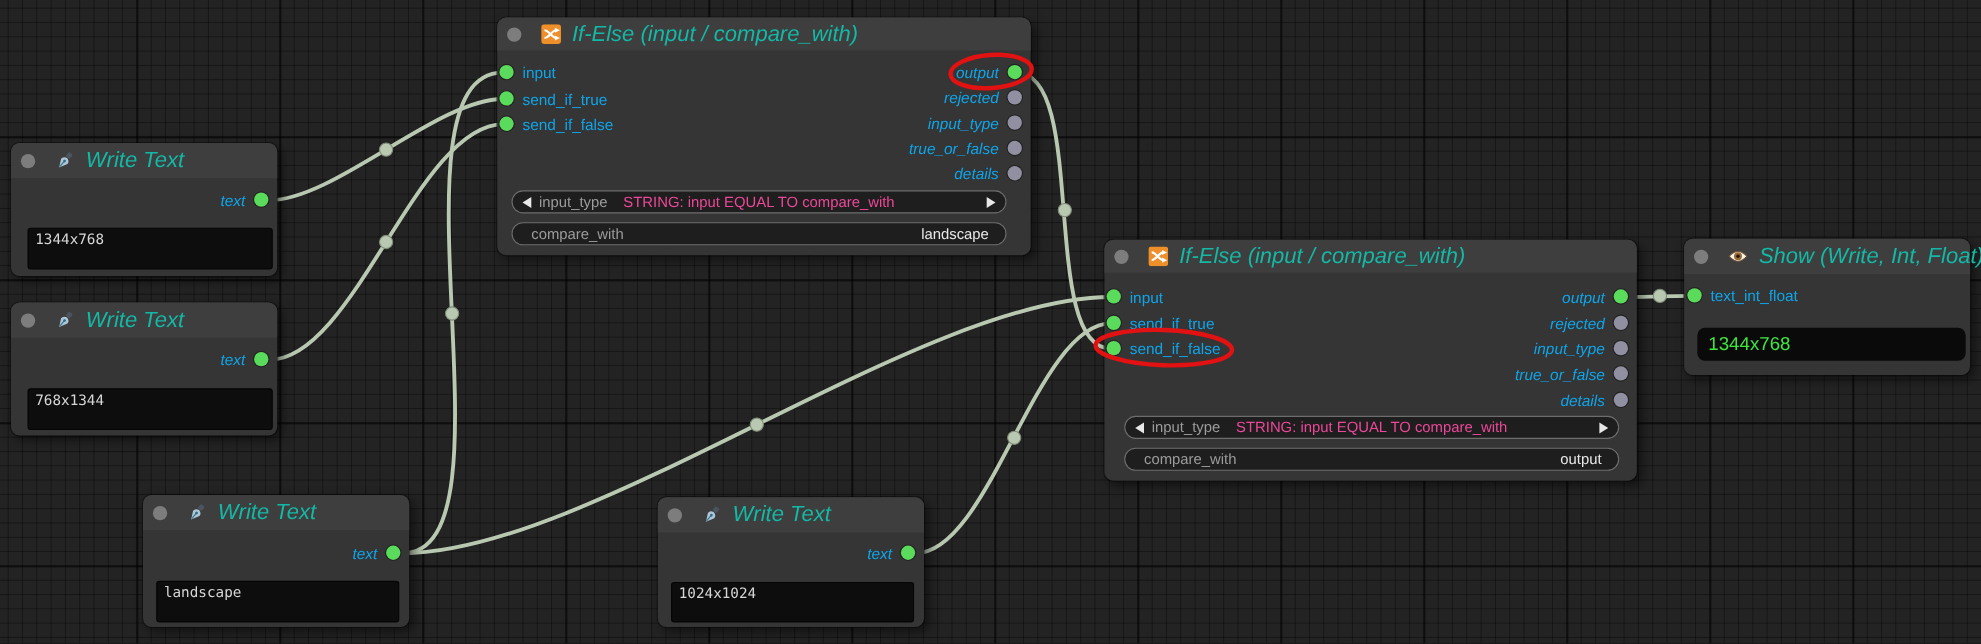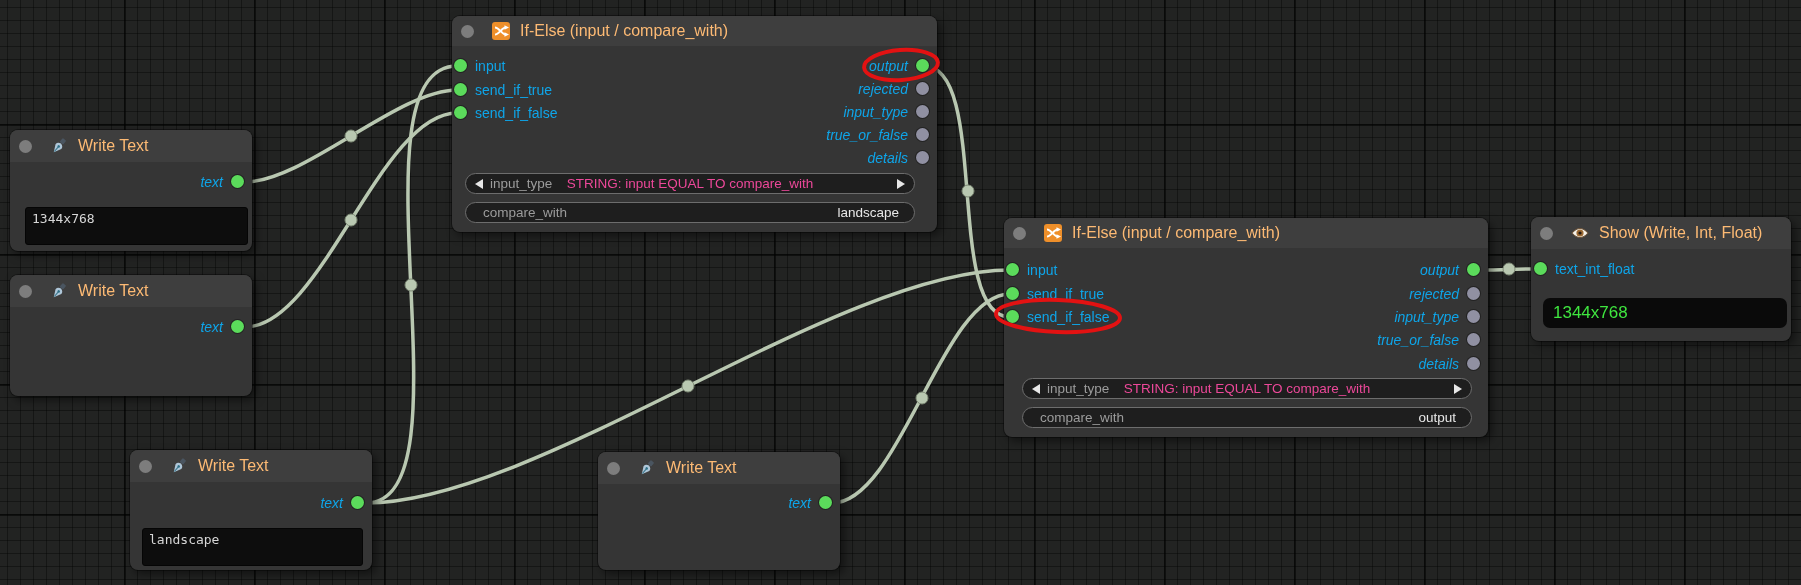--- a/index.html
+++ b/index.html
@@ -21,21 +21,21 @@
   .linkdot{fill:#b9c8b1;stroke:#7f8b77;stroke-width:1;}
   .redmark{stroke:#e31212;stroke-width:4;fill:none;}
 
   .node{position:absolute;background:#353535;border-radius:8px;z-index:2;
         box-shadow:0 0 0 1px rgba(0,0,0,.38), 4px 4px 10px rgba(0,0,0,.5);}
   .titlebar{position:absolute;left:0;right:0;top:0;height:32px;background:#3e3e3e;
         border-radius:8px 8px 0 0;display:flex;align-items:center;gap:10px;padding-left:9px;
         box-sizing:border-box;}
   .collapse-dot{width:13px;height:13px;border-radius:50%;background:#7d7d7d;flex:0 0 auto;}
   .node-icon{width:18px;height:18px;flex:0 0 auto;display:flex;align-items:center;margin-left:8px;}
-  .title-text{color:#fdba74;font-size:16px;white-space:nowrap;}
+  .title-text{color:#14b8a6;font-size:20px;white-space:nowrap;font-style:italic;}
 
   .port{position:absolute;display:flex;align-items:center;gap:8px;height:13px;
         font-size:14px;color:#0ea5e9;white-space:nowrap;}
   .pdot{width:13px;height:13px;border-radius:50%;flex:0 0 auto;}
   .pdot.green{background:#5bdb5b;box-shadow:0 0 0 1px rgba(0,0,0,.35);}
   .pdot.gray{background:#9090a2;box-shadow:0 0 0 1px rgba(0,0,0,.35);}
   .port.pleft{left:2px;}
   .port.pright{right:8px;flex-direction:row-reverse;font-style:italic;}
 
   .widget{position:absolute;height:21px;background:#1e1e1e;border:1px solid #6d6d6d;
@@ -113,20 +113,21 @@
               <circle cx="10" cy="10.5" r="1.4" fill="#2e6f86"></circle>
             </g>
           </svg>
       </span>
       <span class="title-text">Write Text</span>
     </div>
     <div class="port pright" style="top:45px">
       <span class="pdot green"></span>
       <span>text</span>
     </div>
+    <textarea class="nta" style="left: 15px; top: 78px; width: 223px; height: 38px;">768x1344</textarea>
   </div>
 
   <div class="node" style="left:130px;top:450px;width:242px;height:120px">
     <div class="titlebar">
       <span class="collapse-dot"></span>
       <span class="node-icon">
         <svg width="18" height="18" viewBox="0 0 20 20">
             <g transform="rotate(40 10 10)">
               <rect x="7.5" y="0.5" width="5" height="5.5" rx="1" fill="#4a5560"></rect>
               <path d="M10 19 L5.8 11 Q5.8 7.5 10 6.5 Q14.2 7.5 14.2 11 Z" fill="#aec6d8"></path>
@@ -156,20 +157,21 @@
               <circle cx="10" cy="10.5" r="1.4" fill="#2e6f86"></circle>
             </g>
           </svg>
       </span>
       <span class="title-text">Write Text</span>
     </div>
     <div class="port pright" style="top:44px">
       <span class="pdot green"></span>
       <span>text</span>
     </div>
+    <textarea class="nta" style="left: 12px; top: 77px; width: 221px; height: 37px;">1024x1024</textarea>
   </div>
 
   <div class="node" style="left:452px;top:16px;width:485px;height:216px">
     <div class="titlebar" style="height:30px">
       <span class="collapse-dot"></span>
       <span class="node-icon">
         <svg width="18" height="18" viewBox="0 0 18 18">
             <rect width="18" height="18" rx="3" fill="#ee8f2a"></rect>
             <g stroke="#fff" stroke-width="2" fill="none">
               <path d="M3 5.5 C7 5.5 10 12.5 13.5 12.5"></path>

